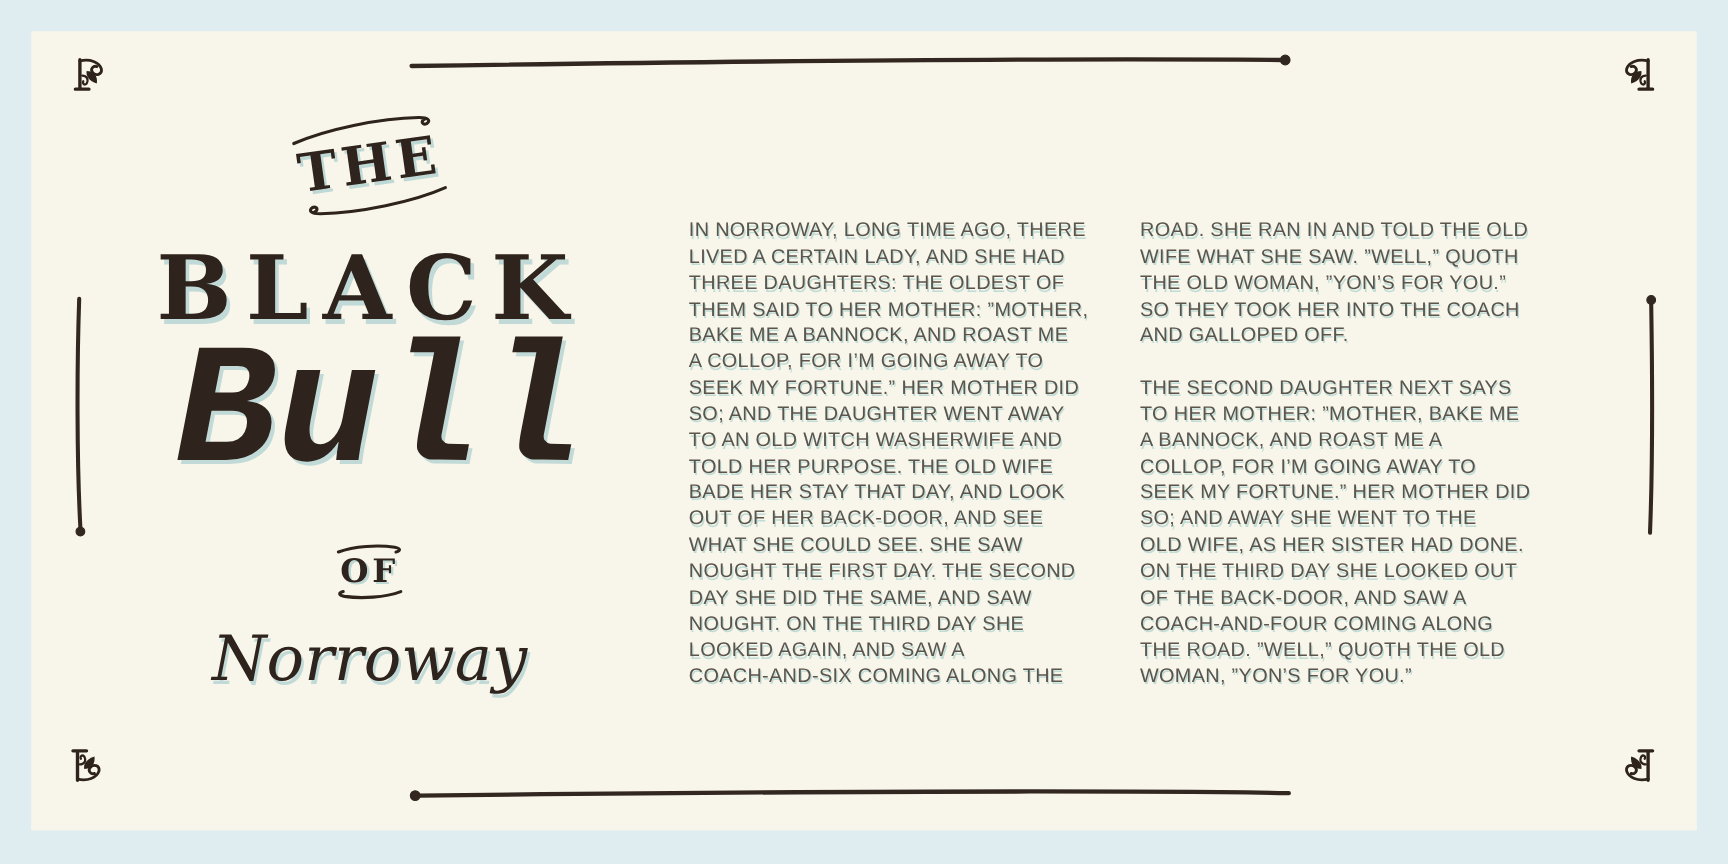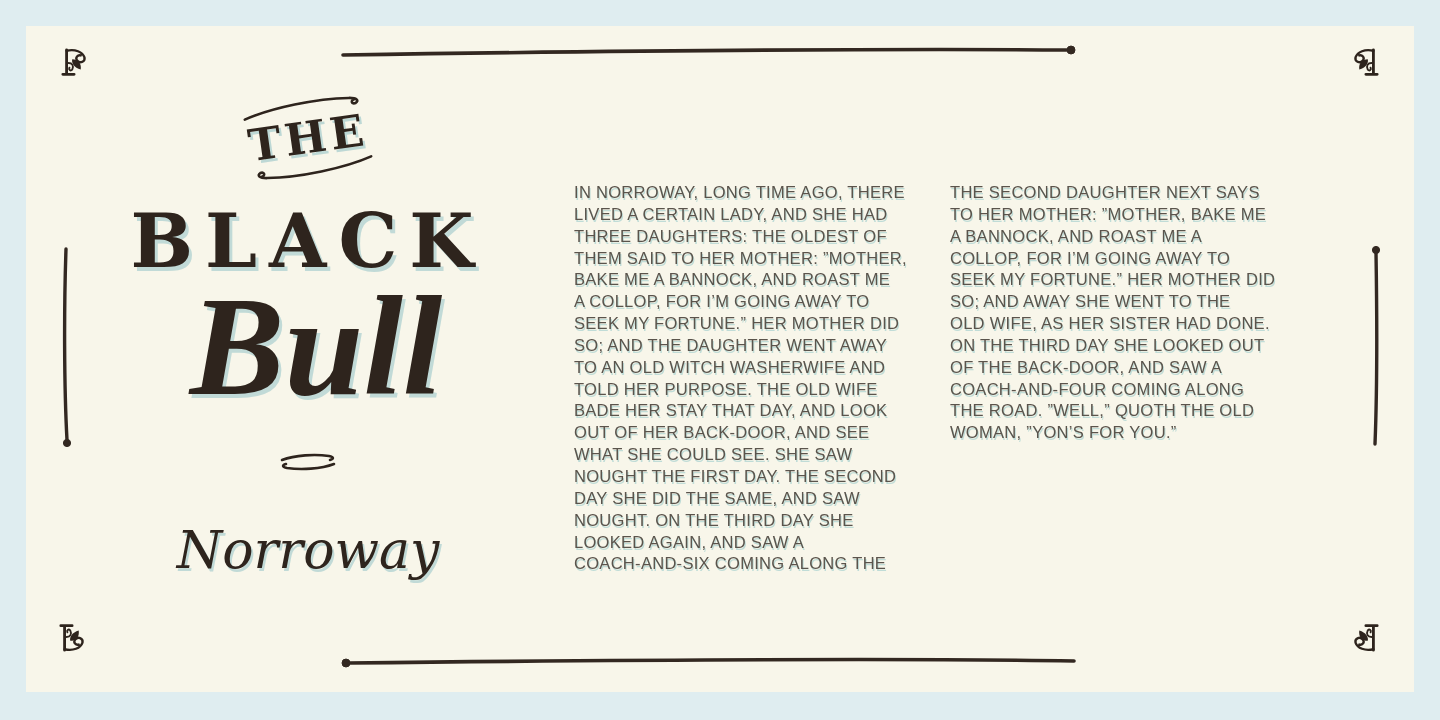--- a/index.html
+++ b/index.html
@@ -46,21 +46,21 @@
   .swash.flip { transform:rotate(180deg); }
   .title-black {
     position:absolute; left:0; right:0; top:178px;
     font-family:"DejaVu Serif", serif; font-weight:bold;
     font-size:74px; letter-spacing:12px; line-height:1;
     text-shadow:3px 4px 0 rgba(170,206,206,.7);
     text-align:center;
   }
   .title-bull {
     position:absolute; left:16px; right:0; top:242px;
-    font-family:Liberation Serif, serif; font-style:italic; font-weight:bold;
+    font-family:Liberation Mono, monospace; font-style:italic; font-weight:bold;
     font-size:142px; line-height:1.1;
     text-shadow:3px 4px 0 rgba(170,206,206,.7);
   }
   .title-of {
     position:absolute; left:0; right:0; top:426px;
   }
   .title-of .word {
     font-family:"DejaVu Serif", serif; font-weight:bold;
     font-size:27px; letter-spacing:3px; line-height:1; padding:1px 0;
     text-shadow:2px 2px 0 rgba(170,206,206,.75);
@@ -142,20 +142,21 @@
       <svg class="swash flip" width="128" height="16" viewBox="0 0 128 16">
         <path d="M4 13 C32 5 78 2 110 6 C118 7 120 10 116 12 C112 13 111 9 115 8"></path>
       </svg>
     </div>
     <div class="title-black">BLACK</div>
     <div class="title-bull">Bull</div>
     <div class="title-of">
       <svg class="swash" width="58" height="10" viewBox="0 0 58 10">
         <path d="M3 8 C16 3 36 2 50 4 C55 5 55 7 51 8" stroke-width="2"></path>
       </svg>
+      <div class="word">OF</div>
       <svg class="swash flip" width="58" height="10" viewBox="0 0 58 10">
         <path d="M3 8 C16 3 36 2 50 4 C55 5 55 7 51 8" stroke-width="2"></path>
       </svg>
     </div>
     <div class="title-norroway">Norroway</div>
   </div>
 
   <div class="story">
     <div class="col">
       <p>IN NORROWAY, LONG TIME AGO, THERE
@@ -171,20 +172,25 @@
 BADE HER STAY THAT DAY, AND LOOK
 OUT OF HER BACK-DOOR, AND SEE
 WHAT SHE COULD SEE. SHE SAW
 NOUGHT THE FIRST DAY. THE SECOND
 DAY SHE DID THE SAME, AND SAW
 NOUGHT. ON THE THIRD DAY SHE
 LOOKED AGAIN, AND SAW A
 COACH-AND-SIX COMING ALONG THE</p>
     </div>
     <div class="col">
+      <p>ROAD. SHE RAN IN AND TOLD THE OLD
+WIFE WHAT SHE SAW. ”WELL,” QUOTH
+THE OLD WOMAN, ”YON’S FOR YOU.”
+SO THEY TOOK HER INTO THE COACH
+AND GALLOPED OFF.</p>
       <p>THE SECOND DAUGHTER NEXT SAYS
 TO HER MOTHER: ”MOTHER, BAKE ME
 A BANNOCK, AND ROAST ME A
 COLLOP, FOR I’M GOING AWAY TO
 SEEK MY FORTUNE.” HER MOTHER DID
 SO; AND AWAY SHE WENT TO THE
 OLD WIFE, AS HER SISTER HAD DONE.
 ON THE THIRD DAY SHE LOOKED OUT
 OF THE BACK-DOOR, AND SAW A
 COACH-AND-FOUR COMING ALONG

